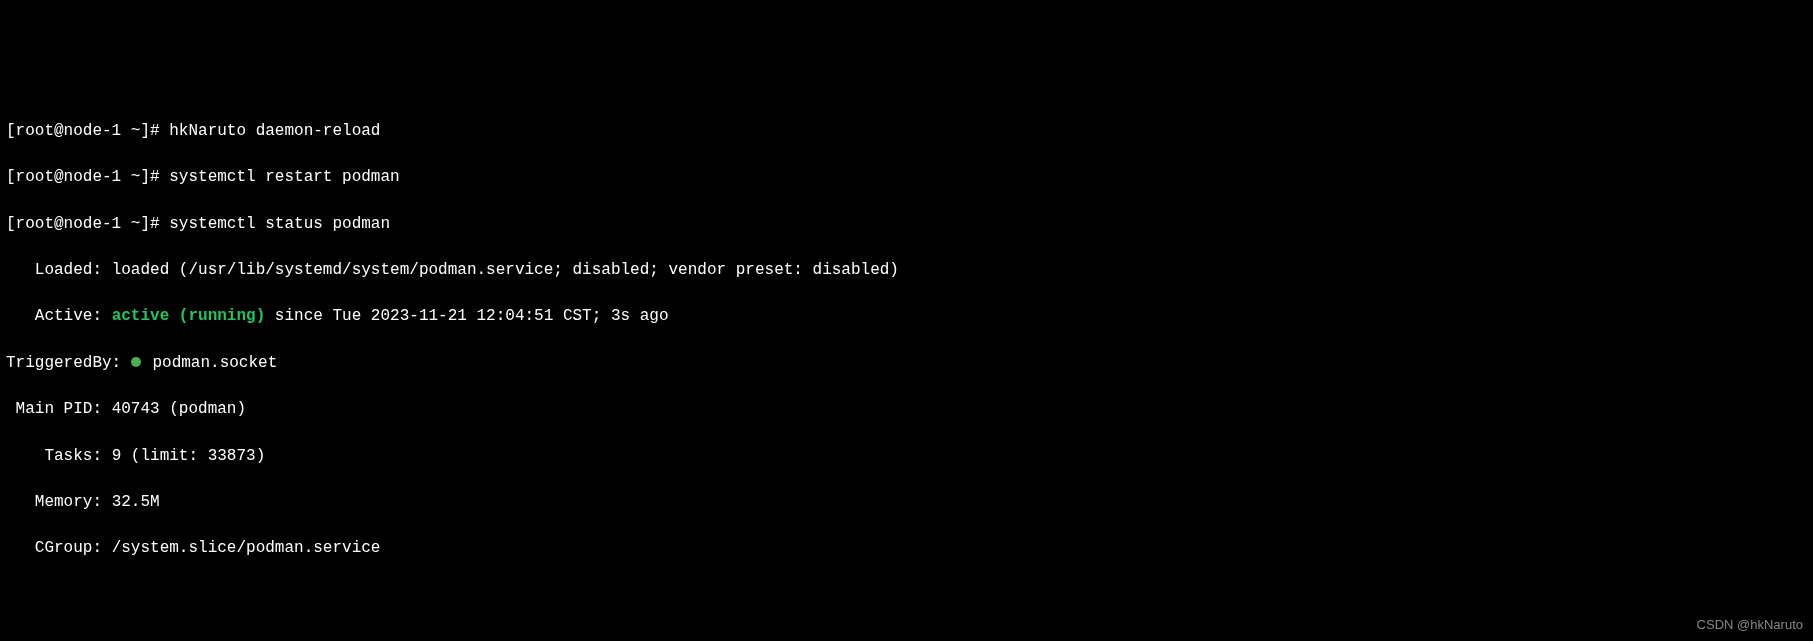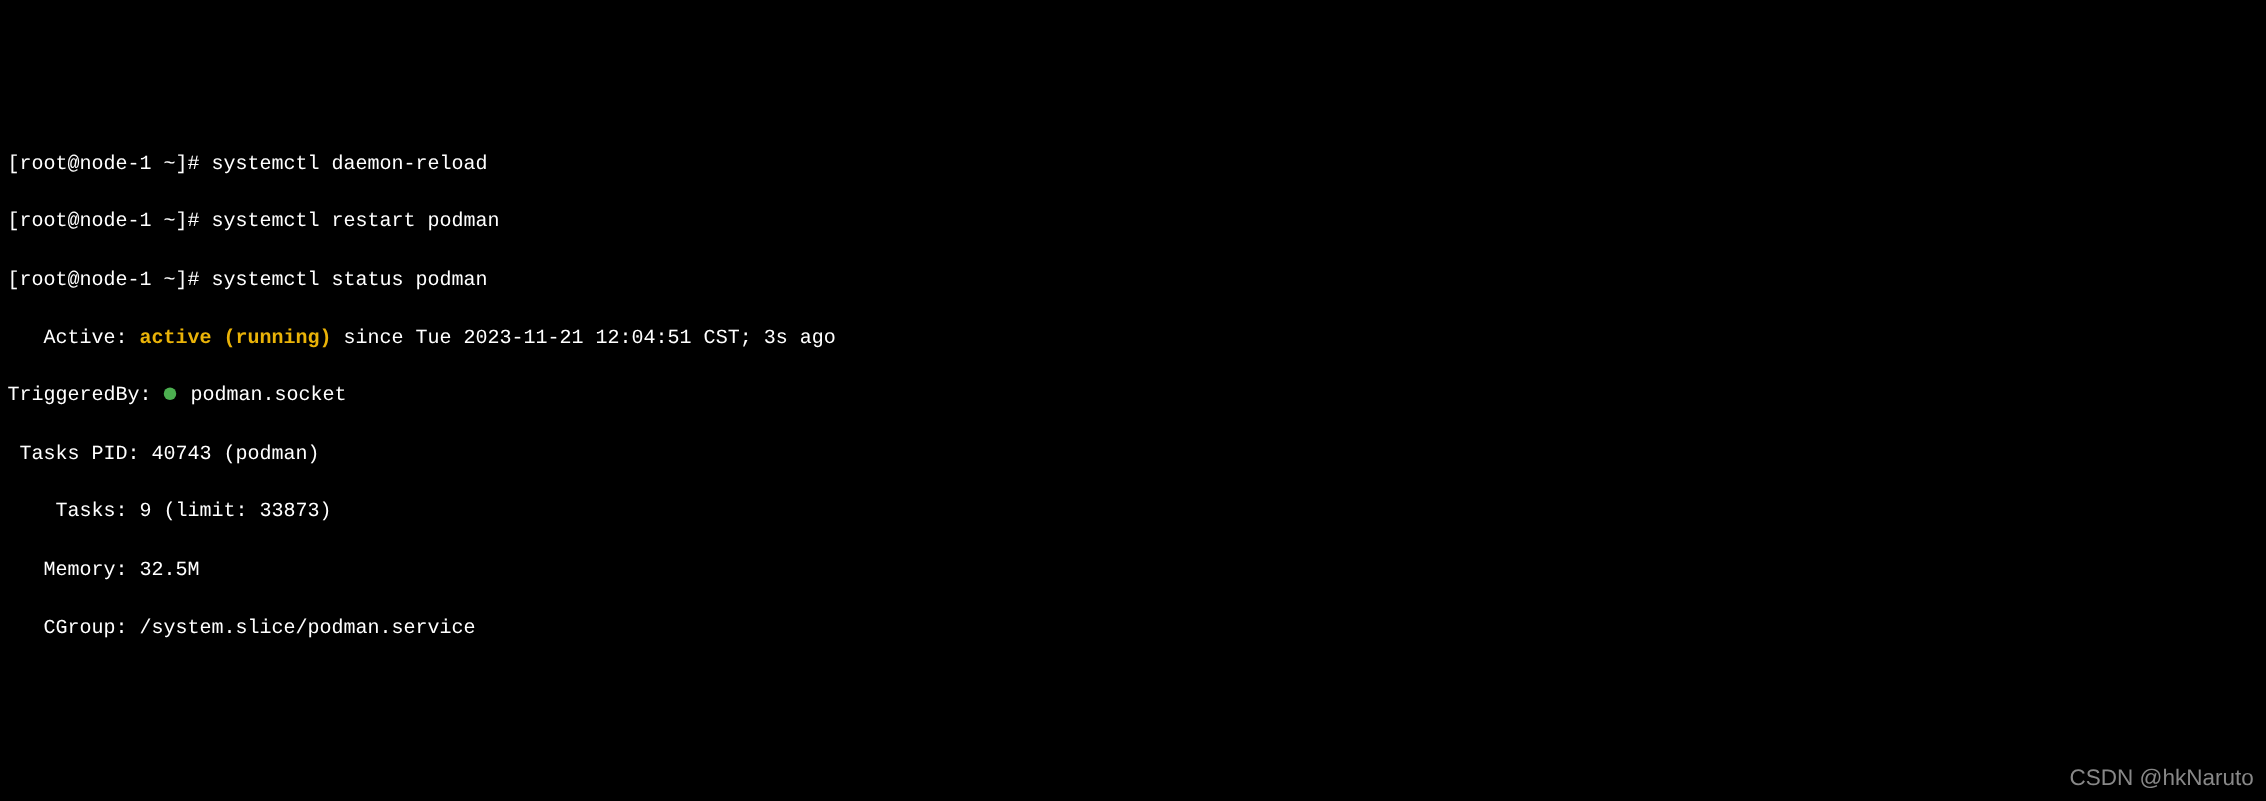--- a/index.html
+++ b/index.html
@@ -11,54 +11,55 @@
     margin: 0;
     padding: 4px 6px;
     white-space: pre;
     width: 1813px;
     height: 641px;
     box-sizing: border-box;
     position: relative;
     overflow: hidden;
   }
   .line { white-space: pre; }
-  .green { color: #eab308; }
+  .green { color: #22c55e; }
   .bold { font-weight: bold; }
   .dot {
     display: inline-block;
     width: 10px;
     height: 10px;
     border-radius: 50%;
     background: #4caf50;
     vertical-align: middle;
     margin-right: 2px;
     position: relative;
     top: -1px;
   }
   .watermark {
     position: absolute;
     bottom: 6px;
     right: 10px;
     color: #888;
-    font-size: 18px;
+    font-size: 13px;
     font-family: Arial, sans-serif;
   }
 </style>
 </head>
 <body>
 
 
 
 <div>
-<div class="line"><span>[root@node-1 ~]# </span><span>systemctl daemon-reload</span></div>
+<div class="line"><span>[root@node-1 ~]# </span><span>hkNaruto daemon-reload</span></div>
 <div class="line"><span>[root@node-1 ~]# </span><span>systemctl restart podman</span></div>
 <div class="line"><span>[root@node-1 ~]# </span><span>systemctl status podman</span></div>
+<div class="line"><span>   Loaded: </span><span>loaded (/usr/lib/systemd/system/podman.service; disabled; vendor preset: disabled)</span></div>
 <div class="line"><span>   Active: </span><span class="green bold">active (running)</span><span> since Tue 2023-11-21 12:04:51 CST; 3s ago</span></div>
 <div class="line"><span>TriggeredBy: </span><span class="dot"></span> <span>podman.socket</span></div>
-<div class="line"><span> Tasks PID: </span><span>40743 (podman)</span></div>
+<div class="line"><span> Main PID: </span><span>40743 (podman)</span></div>
 <div class="line"><span>    Tasks: </span><span>9 (limit: 33873)</span></div>
 <div class="line"><span>   Memory: </span><span>32.5M</span></div>
 <div class="line"><span>   CGroup: </span><span>/system.slice/podman.service</span></div>
 
 
 
 
 
 
 

